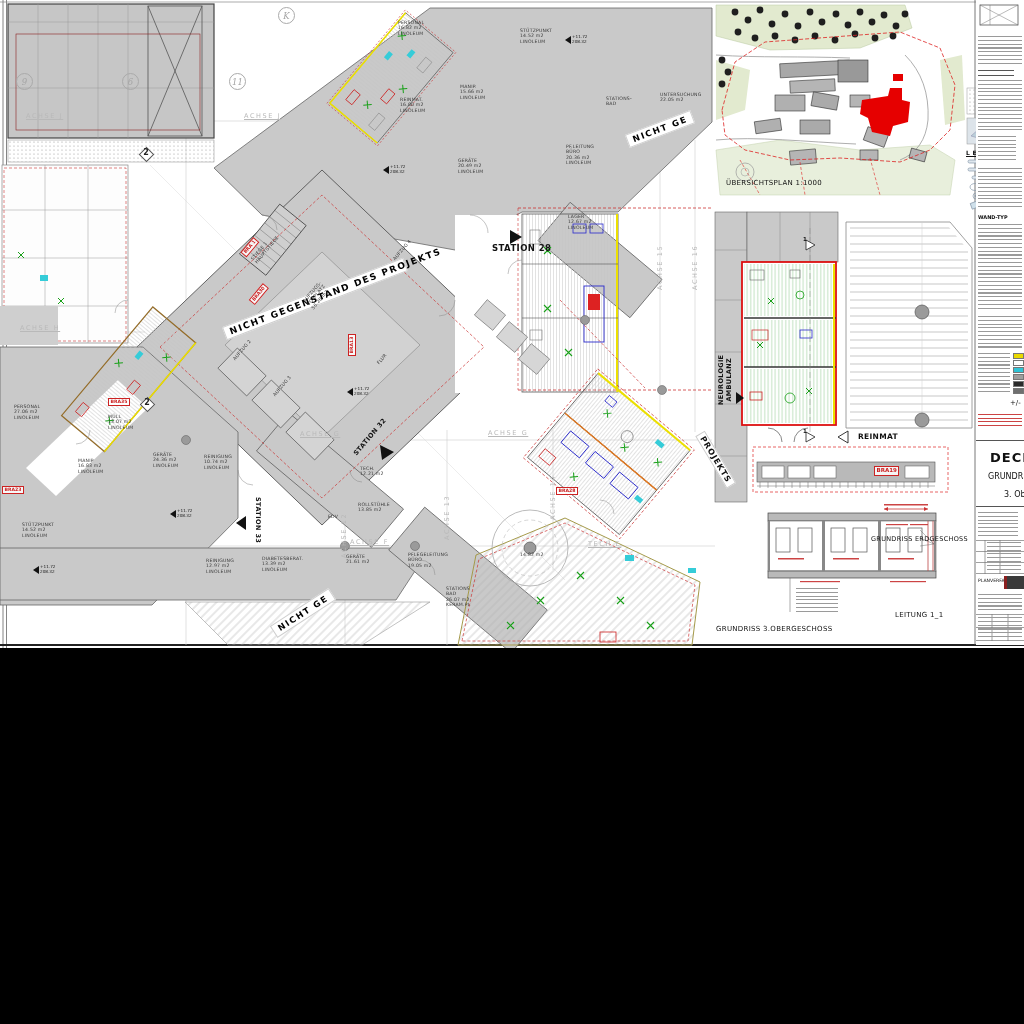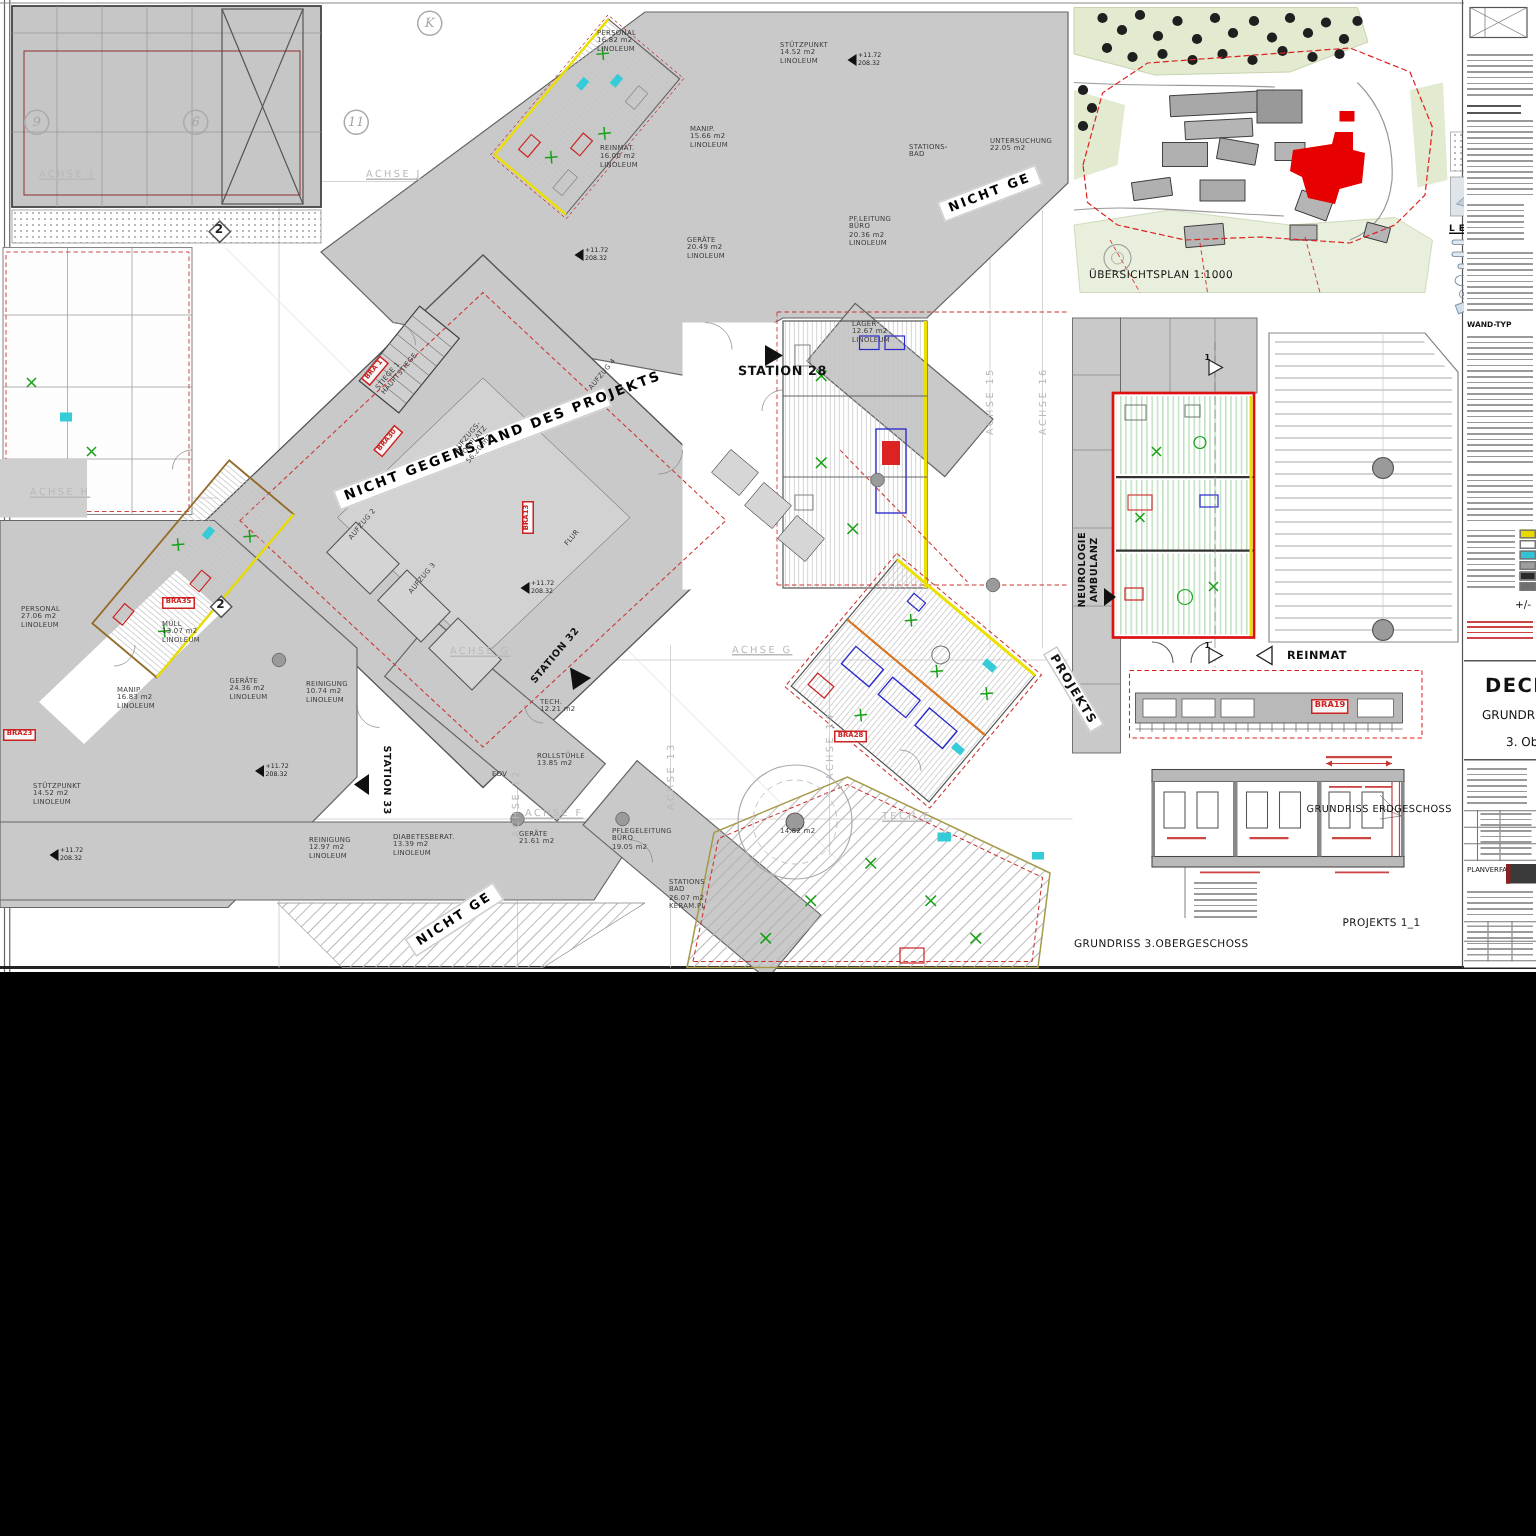--- a/index.html
+++ b/index.html
@@ -523,21 +523,21 @@
 
 <div class="cap" style="left:726px;top:179px;">ÜBERSICHTSPLAN 1:1000</div>
 <div class="cap" style="left:966px;top:149px;font-size:6px;font-weight:bold;text-decoration:underline;">L E G E N D E :</div>
 <div class="cap" style="left:871px;top:487px;font-size:6.5px;margin-top:48px;">GRUNDRISS ERDGESCHOSS</div>
 <div class="cap" style="left:858px;top:432px;font-weight:bold;font-size:7.5px;">REINMAT</div>
 <div class="cap" style="left:684px;top:372px;width:84px;text-align:center;font-weight:bold;font-size:6.5px;white-space:pre-line;transform:rotate(-90deg);line-height:1.2;">NEUROLOGIE
 AMBULANZ</div>
 <div class="cap" style="left:700px;top:428px;font-weight:bold;font-size:8px;letter-spacing:1px;background:#fff;padding:0 3px;border:.5px solid #ccc;transform:rotate(59deg);transform-origin:left center;">PROJEKTS</div>
 <div class="cap" style="left:803px;top:236px;font-size:5.5px;font-weight:bold;">1</div>
 <div class="cap" style="left:803px;top:428px;font-size:5.5px;font-weight:bold;">1</div>
-<div class="cap" style="left:895px;top:611px;">PROJEKTS 1_1</div>
+<div class="cap" style="left:895px;top:611px;">LEITUNG 1_1</div>
 <div class="cap" style="left:716px;top:625px;">GRUNDRISS 3.OBERGESCHOSS</div>
 
 <div class="tl" style="left:796px;top:588px;width:42px;height:26px;"></div>
 
 <div style="position:absolute;left:976px;top:0;width:48px;height:645px;background:#fff;">
   <svg width="48" height="30">
     <rect x="4" y="5" width="38" height="20" fill="none" stroke="#555" stroke-width="0.8"></rect>
     <path d="M4 5L42 25M4 25L42 5M14 5V25" stroke="#777" stroke-width="0.5"></path>
   </svg>
   <div class="tl" style="left:2px;top:36px;width:44px;height:28px;"></div>

